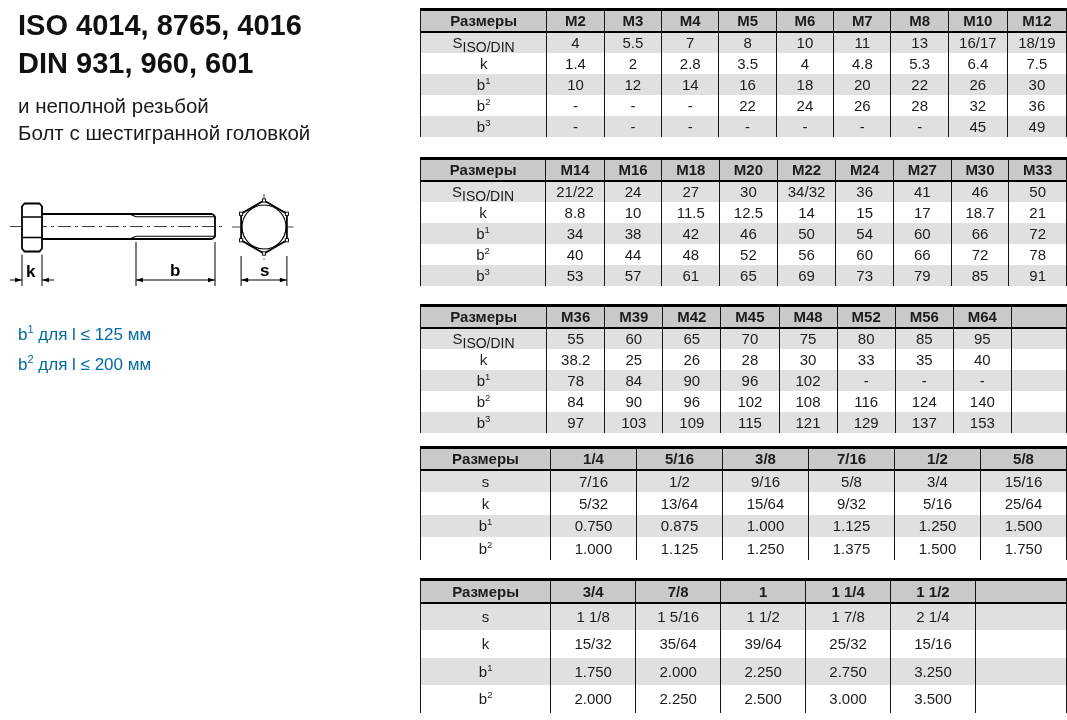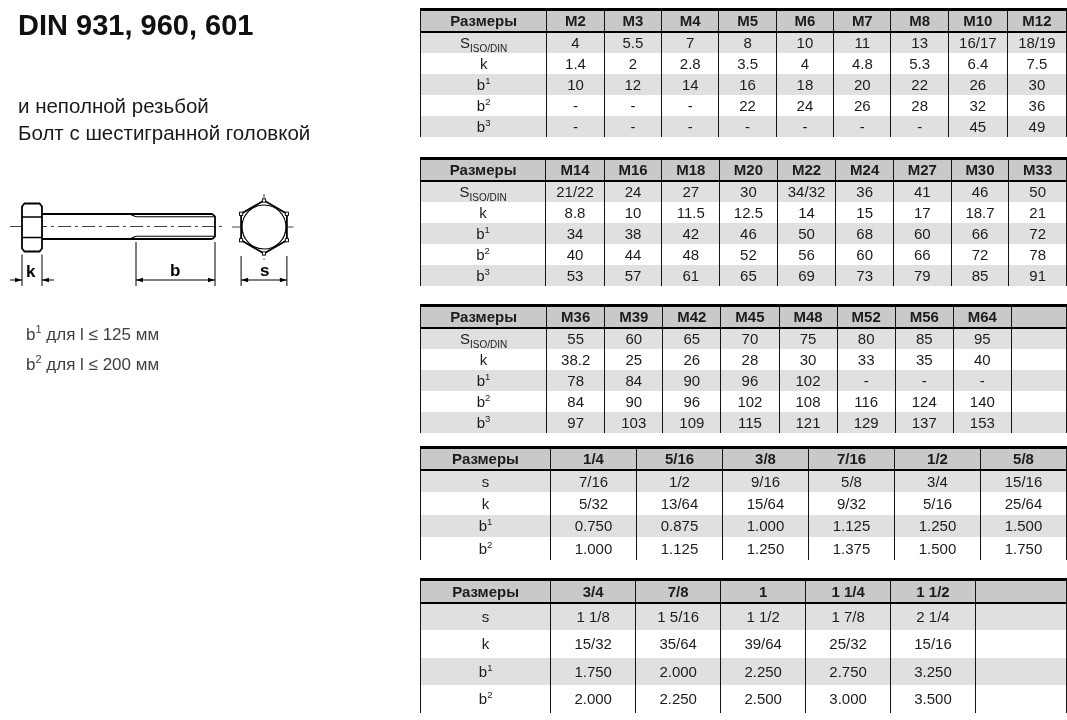--- a/index.html
+++ b/index.html
@@ -15,48 +15,49 @@
     background:#ffffff;color:var(--text);
     font-family:"Liberation Sans","DejaVu Sans",sans-serif;
   }
   
   .title-block{position:absolute;left:18px;top:6px;}
   .title-line{font-size:29px;font-weight:bold;line-height:38px;color:#111;letter-spacing:0px;white-space:nowrap;}
   .subtitle-block{position:absolute;left:18px;top:92px;}
   .subtitle-line{font-size:20.5px;line-height:27px;color:#1a1a1a;white-space:nowrap;}
   .drawing-wrap{position:absolute;left:2px;top:183px;width:320px;height:112px;}
   .dim-label{font-family:"Liberation Sans",sans-serif;font-weight:bold;font-size:17px;fill:#000;}
-  .footnotes{position:absolute;left:26px;top:317px;font-size:17px;line-height:24px;color:#404040;}
+  .footnotes{position:absolute;left:18px;top:317px;font-size:17px;line-height:24px;color:#0369a1;}
   .footnotes sup{font-size:11px;}
   
   .tbl{position:absolute;left:372px;border-collapse:collapse;table-layout:fixed;
        border-top:3px solid #000;border-left:1.5px solid var(--line);border-right:1.5px solid var(--line);margin-left:48px;}
   .tbl th,.tbl td{
     padding:0;margin:0;text-align:center;vertical-align:middle;
     font-size:15px;color:var(--text);border-left:1.5px solid var(--line);
     overflow:hidden;white-space:nowrap;
   }
   .tbl th:first-child,.tbl td:first-child{border-left:none;}
   .tbl thead th{background:var(--header-bg);font-weight:bold;border-bottom:2.5px solid #000;}
   .tbl tr.shade td{background:var(--shade-bg);}
   .tbl td sup{font-size:9.5px;line-height:0;}
-  .tbl td sub{font-size:10px;line-height:0;}
+  .tbl td sub{font-size:14px;line-height:0;}
   #table-1{top:8px;}  #table-2{top:157px;}  #table-3{top:304px;}
   #table-4{top:446px;} #table-5{top:578px;}
   #table-1 tr,#table-2 tr,#table-3 tr{height:21px;}
   #table-1 thead tr,#table-2 thead tr,#table-3 thead tr{height:22px;}
   #table-4 tr{height:22.5px;}
   #table-4 thead tr{height:22px;}
   #table-5 tr{height:27.5px;}
   #table-5 thead tr{height:23px;}
 </style>
 </head>
 <body>
 
 <div class="title-block">
+  <div class="title-line">ISO 4014, 8765, 4016</div>
   <div class="title-line">DIN 931, 960, 601</div>
 </div>
 
 <div class="subtitle-block">
   <div class="subtitle-line">и неполной резьбой</div>
   <div class="subtitle-line">Болт с шестигранной головкой</div>
 </div>
 
 <div class="drawing-wrap">
   <svg width="320" height="112" viewBox="0 0 320 112">
@@ -254,21 +255,21 @@
           <td>18.7</td>
           <td>21</td>
         </tr>
         <tr class="shade">
           <td>b<sup>1</sup></td>
           <td>34</td>
           <td>38</td>
           <td>42</td>
           <td>46</td>
           <td>50</td>
-          <td>68</td>
+          <td>54</td>
           <td>60</td>
           <td>66</td>
           <td>72</td>
         </tr>
         <tr>
           <td>b<sup>2</sup></td>
           <td>40</td>
           <td>44</td>
           <td>48</td>
           <td>52</td>

